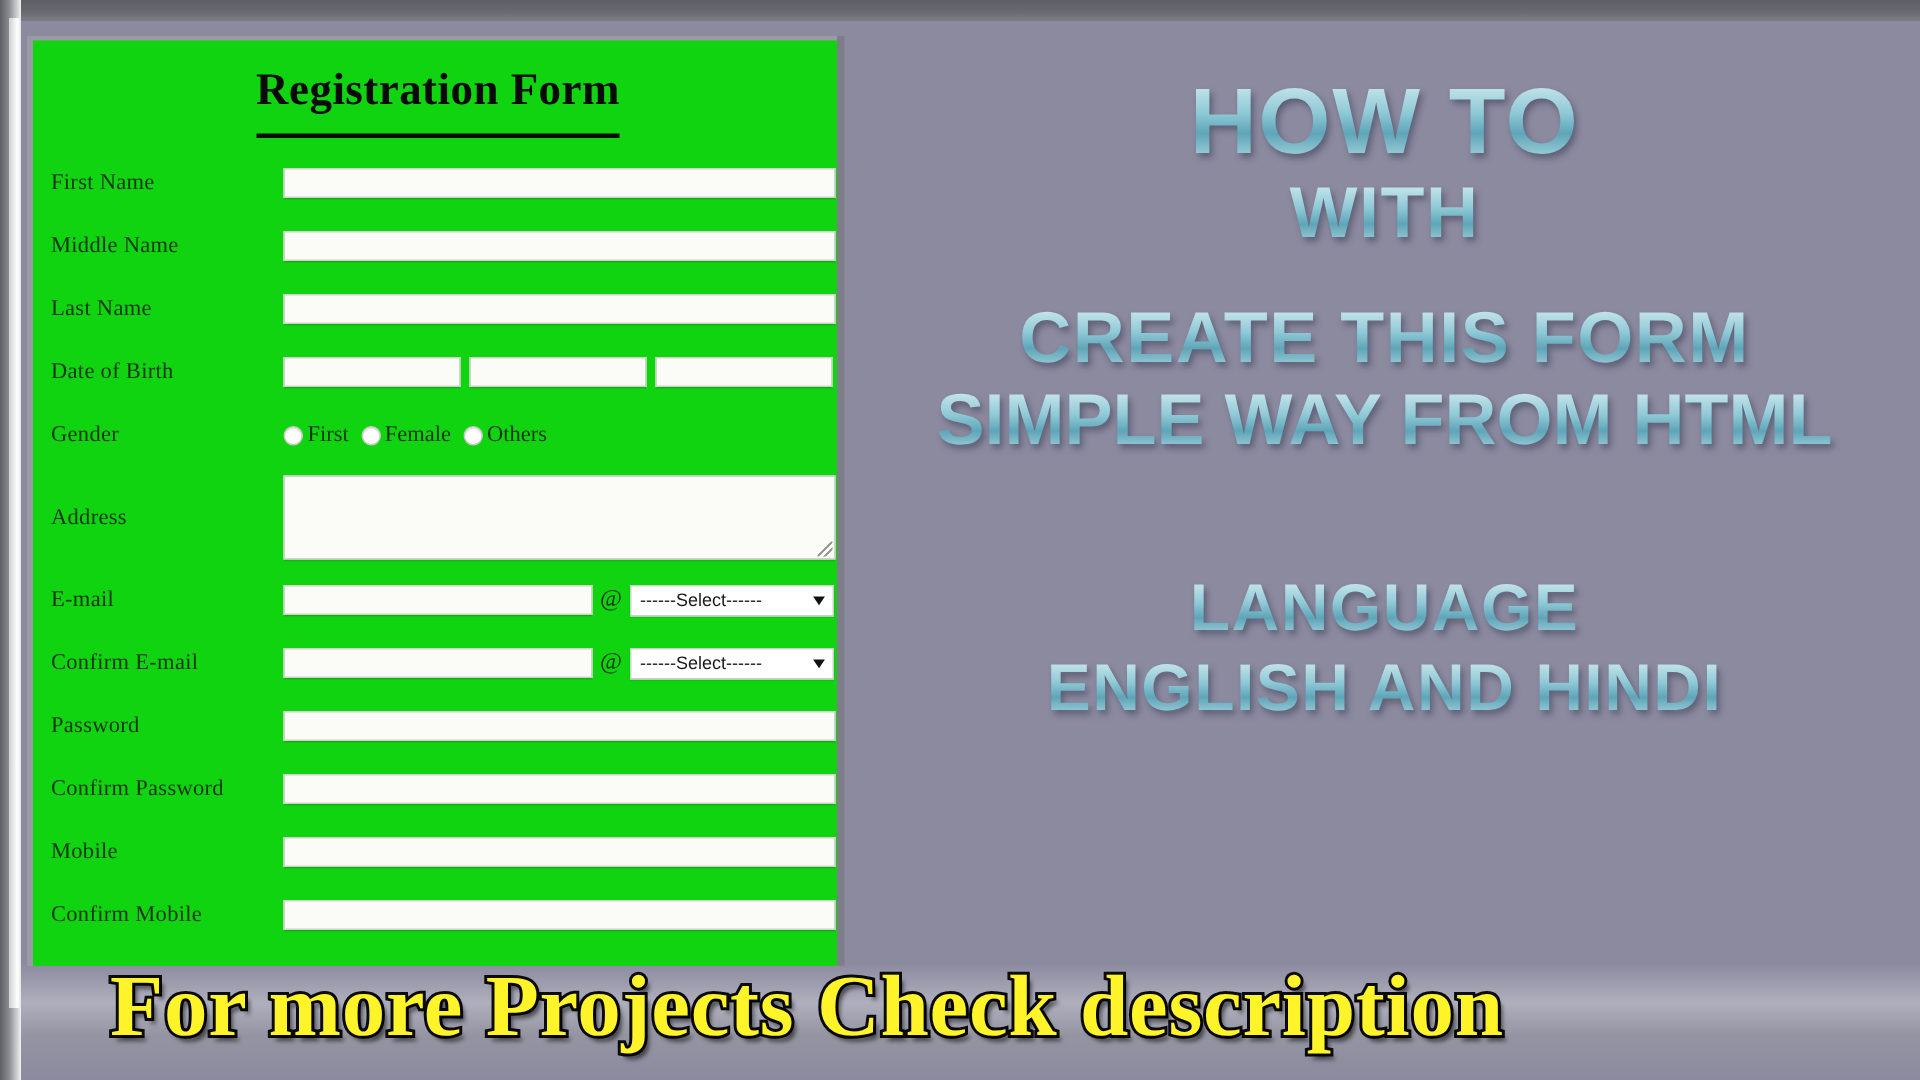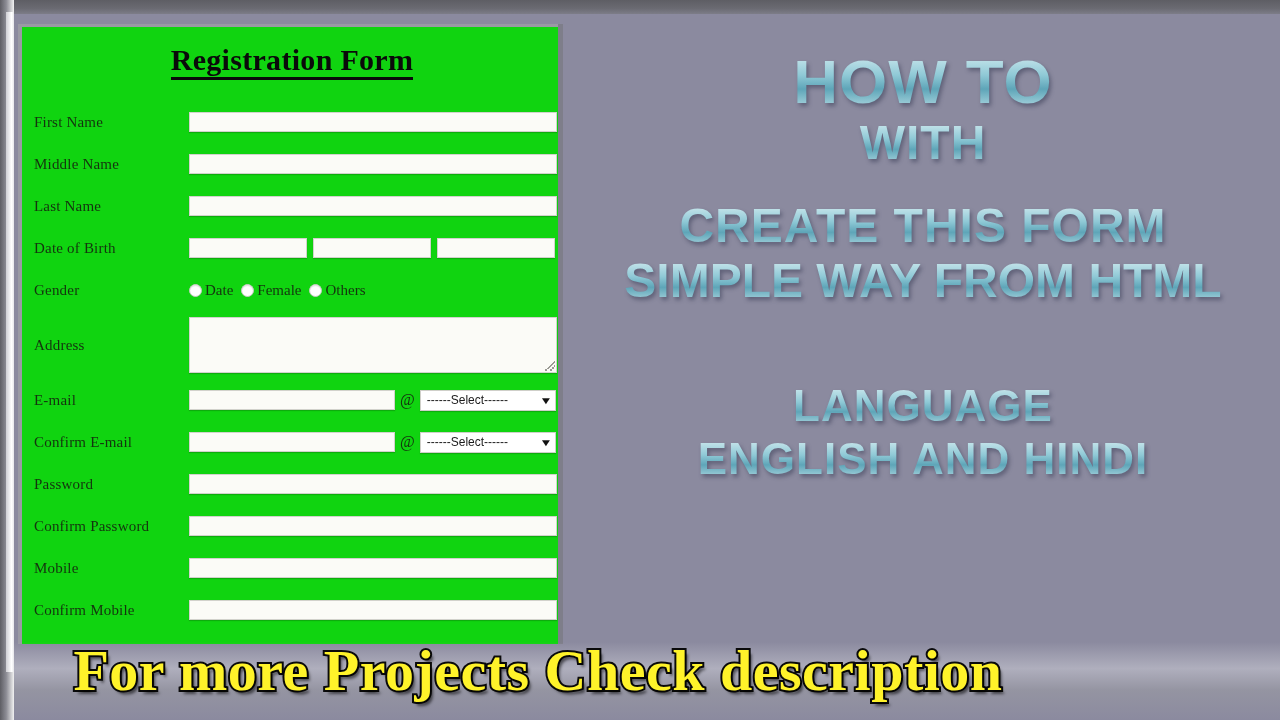--- a/index.html
+++ b/index.html
@@ -68,21 +68,21 @@
     font-family: "Liberation Serif", serif;
     font-weight: bold;
     font-size: 30px;
     color: #0a0a0a;
     margin: 16px 0 0 0;
     padding-bottom: 2px;
     letter-spacing: 0.3px;
   }
   .form-title span {
     border-bottom: 3px solid #0a0a0a;
-    padding-bottom: 1px;
+    padding-bottom: 13px;
   }
 
   .rows {
     margin-top: 22px;
     padding: 0 8px 0 12px;
   }
   .row {
     display: flex;
     align-items: center;
     height: 42px;
@@ -287,21 +287,21 @@
           <div class="tbox third last"></div>
         </div>
       </div>
 
       <div class="row">
         <div class="lbl">Gender</div>
         <div class="fields">
           <div class="radios">
             <div class="radio-group">
               <span class="radio-dot"></span>
-              <span>Date</span>
+              <span>First</span>
             </div>
             <div class="radio-group">
               <span class="radio-dot"></span>
               <span>Female</span>
             </div>
             <div class="radio-group">
               <span class="radio-dot"></span>
               <span>Others</span>
             </div>
           </div>

